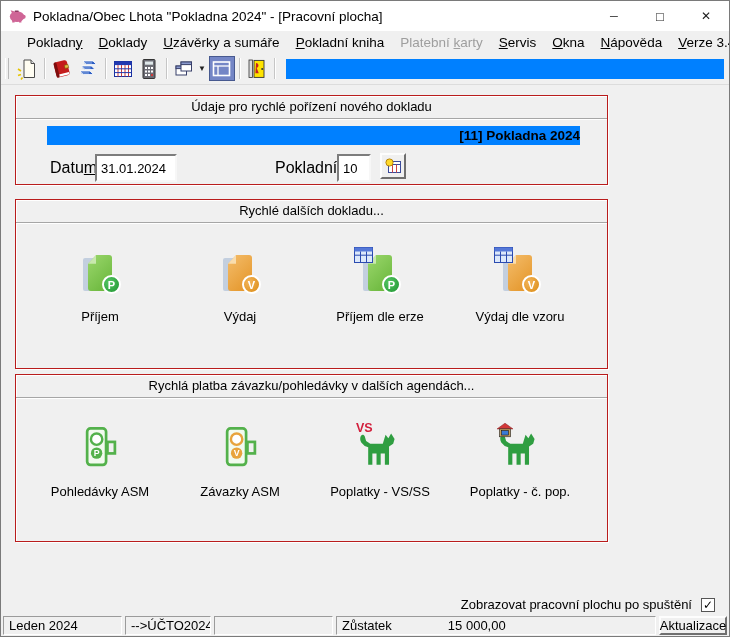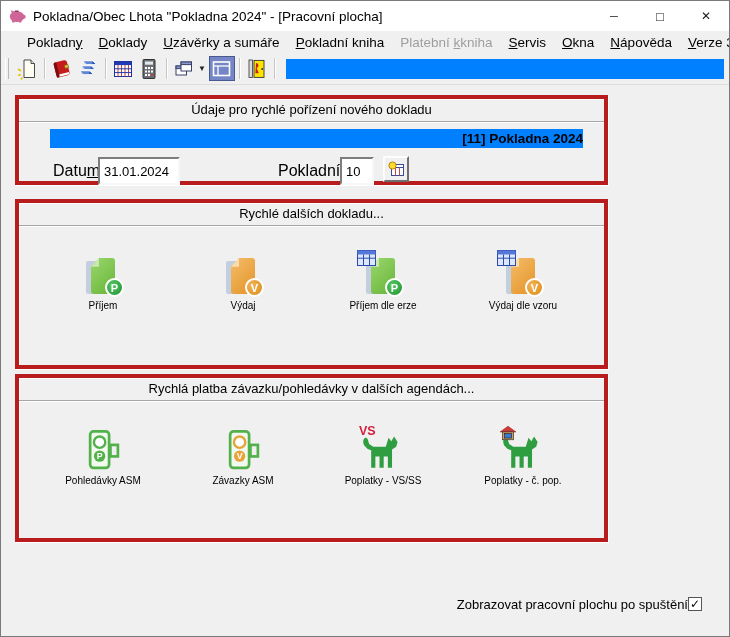--- a/index.html
+++ b/index.html
@@ -25,39 +25,39 @@
   .toolbar{height:32px;display:flex;align-items:center;padding:0 5px 0 3px;flex:none;
            border-bottom:1px solid #dcdcdc;background:#f0f0f0}
   .gripper{width:4px;height:21px;border-left:1px solid #fff;border-right:1px solid #b9b9b9;margin:0 5px 0 1px}
   .tb-btn{width:26px;height:25px;display:flex;align-items:center;justify-content:center;flex:none}
   .tb-btn.pressed{background:#7486c6;border:1px solid #47598f}
   .tb-sep{width:1px;height:21px;background:#c6c6c6;box-shadow:1px 0 0 #fff;margin:0 4px;flex:none}
   .tb-caret{font-size:8px;color:#222;margin:0 3px 0 1px}
   .tb-bluebar{flex:1;height:20px;background:var(--accent-blue,#0080ff);margin-left:7px}
   
   .client{position:relative;flex:1;background:#f0f0f0}
-  .groupbox{position:absolute;left:14px;width:593px;border:4px solid #b91c1c;
+  .groupbox{position:absolute;left:14px;width:593px;border:1px solid #b91c1c;
             box-shadow:1px 1px 0 #fff,inset 1px 1px 0 #fff;background:#f0f0f0}
   .group-title{height:23px;line-height:22px;text-align:center;border-bottom:1px solid #a6a6a6;
                box-shadow:0 1px 0 #fff}
   
   .banner{position:absolute;left:31px;top:30px;width:533px;height:19px;background:var(--accent-blue,#0080ff);
           color:#000;font-weight:bold;font-size:13.5px;text-align:right;line-height:19px}
   .form-row{position:absolute;left:0;top:57px;width:100%;height:28px}
   .lbl{position:absolute;top:6px;font-size:16px;white-space:nowrap}
   .sunken{background:#fff;border:2px solid;border-color:#7d7d7d #f7f7f7 #f7f7f7 #7d7d7d;
           font:13px "Liberation Sans",sans-serif;padding:12px 4px;outline:none}
   input.sunken{height:24px}
   .raised{background:#f0f0f0;border:2px solid;border-color:#fdfdfd #6f6f6f #6f6f6f #fdfdfd}
   .lookup-btn{position:absolute;left:364px;top:0;width:26px;height:26px;display:flex;align-items:center;justify-content:center}
   
   .quick-row{display:flex;padding:26px 0 0 14px}
   .quick-item{width:140px;display:flex;flex-direction:column;align-items:center;cursor:default}
   .qi-icon{position:relative;height:48px;width:60px;display:flex;align-items:center;justify-content:center}
-  .qi-label{margin-top:0;font-size:10px;white-space:nowrap}
+  .qi-label{margin-top:12px;font-size:13px;white-space:nowrap}
   
   .doc-icon{position:relative;width:44px;height:44px}
   .doc-back{position:absolute;left:5px;top:7px;width:24px;height:33px;background:#c3cfdf;border-radius:2px}
   .doc-front{position:absolute;left:10px;top:4px;width:24px;height:36px;border-radius:3px;
              clip-path:polygon(34% 0,100% 0,100% 100%,0 100%,0 24%)}
   .doc-fold{position:absolute;left:10px;top:4px;width:8.2px;height:8.7px;
             clip-path:polygon(100% 0,100% 100%,0 100%)}
   .green .doc-front{background:linear-gradient(135deg,#9bd76c,#66b438)}
   .green .doc-fold{background:#c9e8ae}
   .orange .doc-front{background:linear-gradient(135deg,#f4bd6b,#e39325)}
@@ -65,21 +65,21 @@
   .doc-badge{position:absolute;right:1px;bottom:1px;width:19px;height:19px;border-radius:50%;
              border:2px solid #fff;display:flex;align-items:center;justify-content:center;
              color:#fff;font-weight:bold;font-size:11px}
   .green .doc-badge{background:radial-gradient(circle at 35% 35%,#56c764,#1d9330)}
   .orange .doc-badge{background:radial-gradient(circle at 35% 35%,#f3b55b,#da8a11)}
   .doc-table{position:absolute;left:-4px;top:-4px}
   
   .dog-vs{position:absolute;left:6px;top:-3px;color:#d21f3c;font-weight:bold;font-size:12.5px}
   .dog-house{position:absolute;left:6px;top:-2px}
   
-  .footer-row{position:absolute;top:512px;right:27px;display:flex;align-items:flex-start;}
+  .footer-row{position:absolute;top:512px;right:14px;display:flex;align-items:flex-end;gap:9px}
   .footer-label{font-size:13px}
   .checkbox{width:14px;height:14px;background:#fff;border:1px solid #555;display:flex;
             align-items:center;justify-content:center;font-size:12px;font-weight:bold}
   .checkbox.checked::before{content:"✓"}
   
   .statusbar{height:21px;flex:none;background:#f0f0f0;display:flex;gap:3px;padding:1px 2px 1px 2px;align-items:stretch}
   .sb-cell{border:1px solid;border-color:#9b9b9b #fff #fff #9b9b9b;padding:0 5px;display:flex;
            align-items:center;font-size:13px;white-space:nowrap;overflow:hidden}
   .sb-1{width:119px}.sb-2{width:86px}.sb-3{width:119px}.sb-4{flex:1}
   .sb-balance-value{margin-left:56px}
@@ -123,21 +123,21 @@
   </div>
 
   <div class="menubar">
     <svg class="pig" width="16" height="13" viewBox="0 0 17 14">
         <use href="#pig-shape"></use>
       </svg>
     <div class="menu-item"><span>Pokladn</span><span class="key">y</span><span></span></div>
     <div class="menu-item"><span></span><span class="key">D</span><span>oklady</span></div>
     <div class="menu-item"><span></span><span class="key">U</span><span>závěrky a sumáře</span></div>
     <div class="menu-item"><span></span><span class="key">P</span><span>okladní kniha</span></div>
-    <div class="menu-item disabled"><span>Platební </span><span class="key">k</span><span>kniha</span></div>
+    <div class="menu-item disabled"><span>Platební </span><span class="key">k</span><span>arty</span></div>
     <div class="menu-item"><span></span><span class="key">S</span><span>ervis</span></div>
     <div class="menu-item"><span></span><span class="key">O</span><span>kna</span></div>
     <div class="menu-item"><span></span><span class="key">N</span><span>ápověda</span></div>
     <div class="menu-item menu-version"><span></span><span class="key">V</span><span>erze 3.42.0</span></div>
 
   </div>
 
   <div class="toolbar">
     <div class="gripper"></div>
     <div class="tb-btn">
@@ -377,14 +377,24 @@
         </div>
       </div>
     </div>
 
     <div class="footer-row">
       <span class="footer-label">Zobrazovat pracovní plochu po spuštění</span>
       <div class="checkbox checked"></div>
     </div>
   </div>
 
+  <div class="statusbar">
+    <div class="sb-cell sb-1">Leden 2024</div>
+    <div class="sb-cell sb-2">--&gt;ÚČTO2024</div>
+    <div class="sb-cell sb-3"></div>
+    <div class="sb-cell sb-4">
+      <span>Zůstatek</span>
+      <span class="sb-balance-value">15 000,00</span>
+    </div>
+    <div class="sb-btn raised">Aktualizace</div>
+  </div>
 
 </div>
 
 </body></html>

